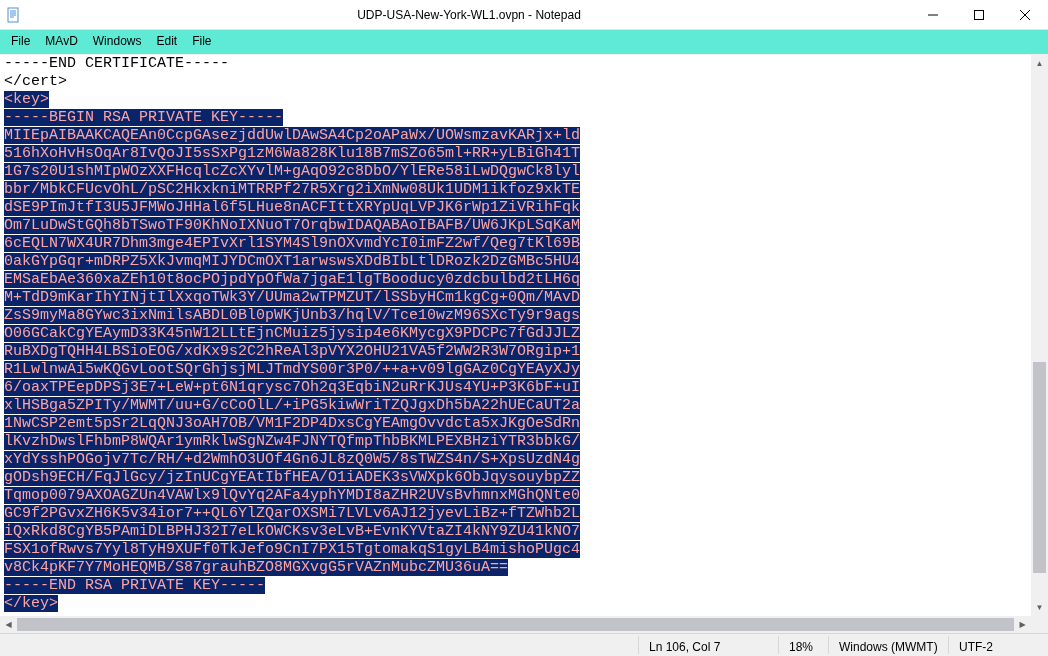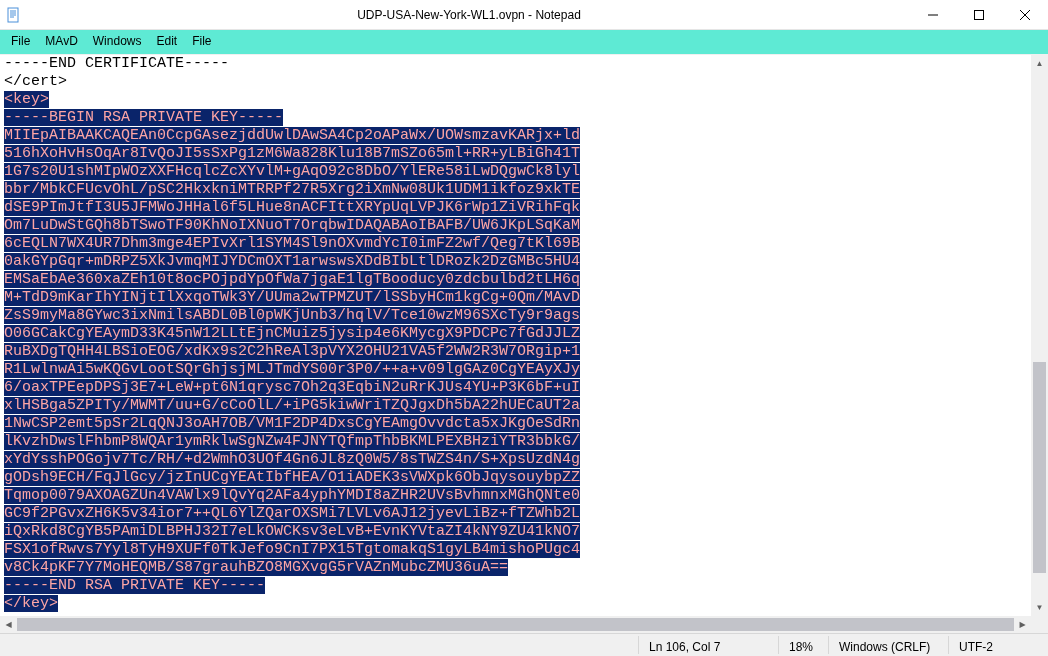--- a/index.html
+++ b/index.html
@@ -202,15 +202,15 @@
     </div>
     <div class="arrow">▶</div>
   </div>
   <div class="corner"></div>
 </div>
 
 <div class="statusbar">
   <div class="spacer"></div>
   <div class="cell pos">Ln 106, Col 7</div>
   <div class="cell zoom">18%</div>
-  <div class="cell eol">Windows (CRLF)</div>
+  <div class="cell eol">Windows (MWMT)</div>
   <div class="cell enc">UTF-2</div>
 </div>
 
 </body></html>

